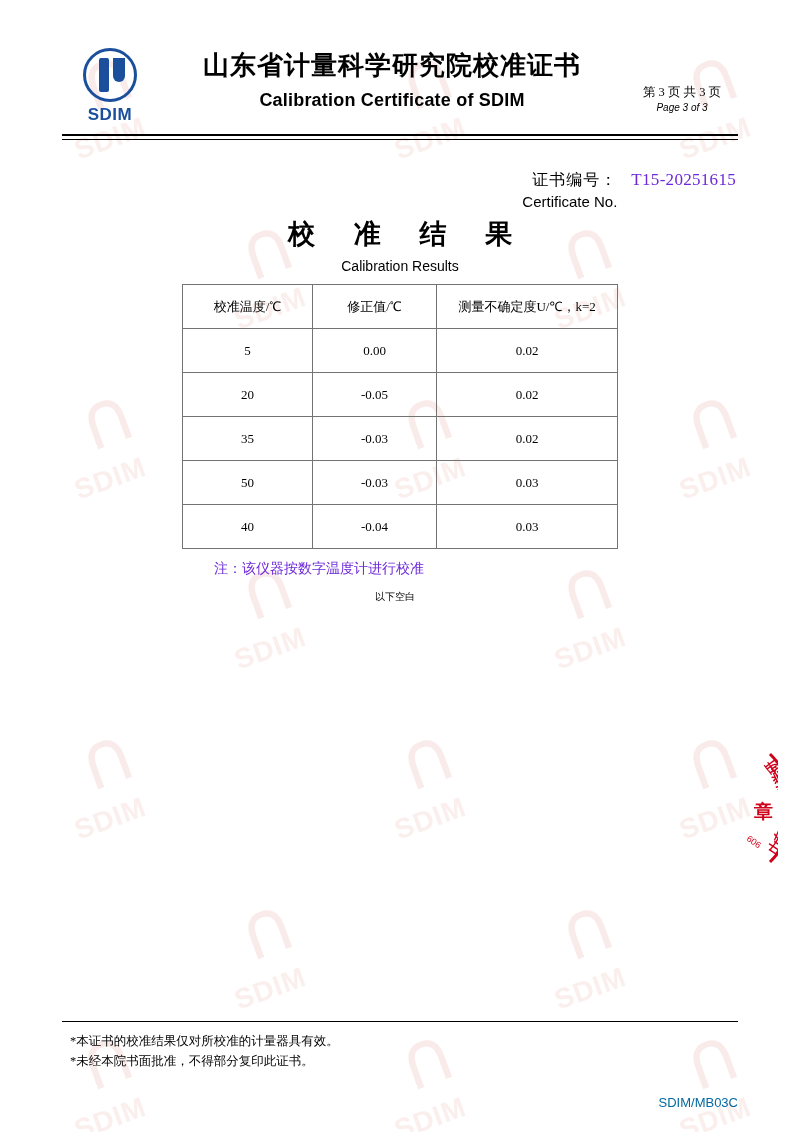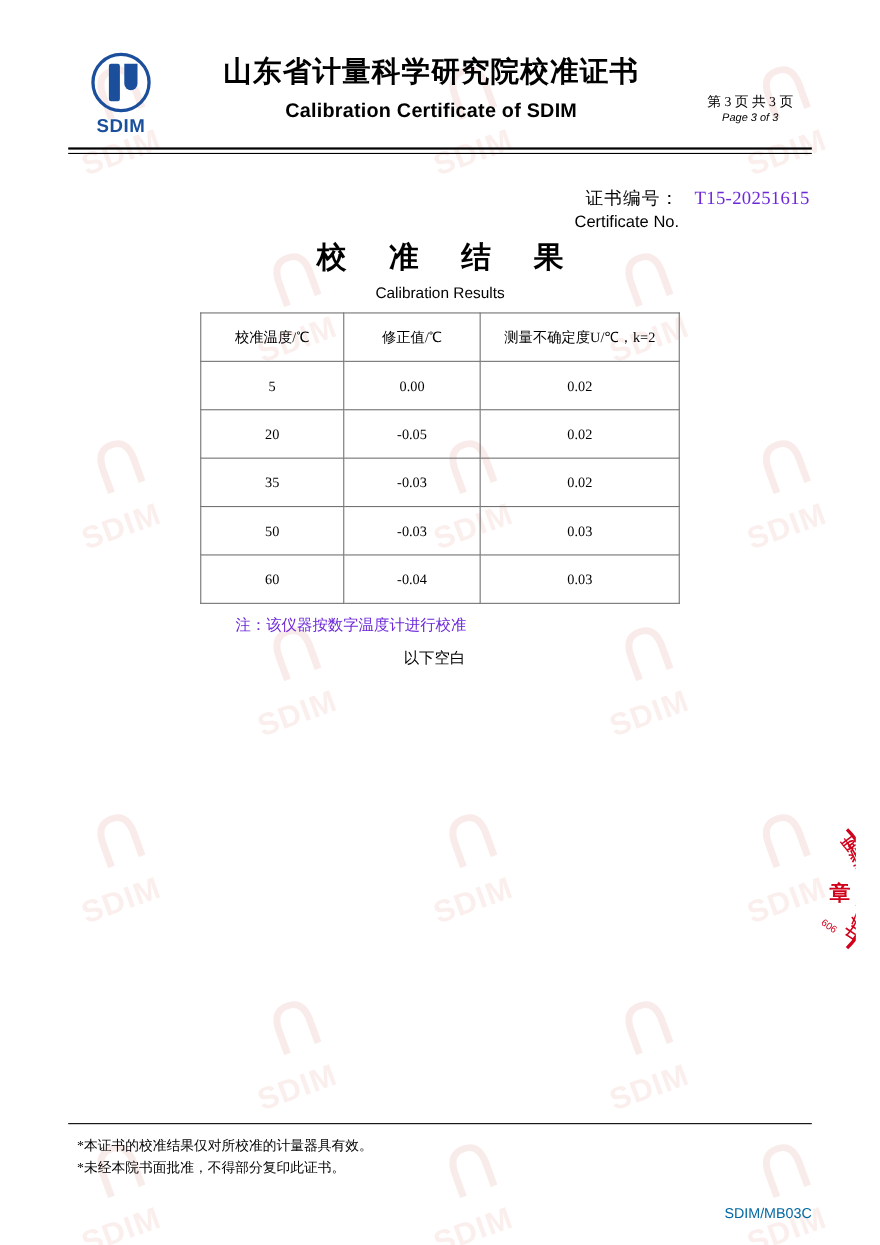--- a/index.html
+++ b/index.html
@@ -237,21 +237,21 @@
 
   .note {
     margin-top: 11px;
     margin-left: 152px;
     font-size: 14px;
     color: #6d28d9;
   }
   .blank-note {
     margin-top: 12px;
     text-align: center;
-    font-size: 14px;
+    font-size: 10px;
     color: #000;
     padding-right: 10px;
   }
 
   
   .seal {
     position: absolute;
     right: 22px;
     top: 728px;
     width: 112px;
@@ -454,21 +454,21 @@
         <td>35</td>
         <td>-0.03</td>
         <td>0.02</td>
       </tr>
       <tr>
         <td>50</td>
         <td>-0.03</td>
         <td>0.03</td>
       </tr>
       <tr>
-        <td>60</td>
+        <td>40</td>
         <td>-0.04</td>
         <td>0.03</td>
       </tr>
     </tbody>
   </table>
 
   <div class="note">注：该仪器按数字温度计进行校准</div>
   <div class="blank-note">以下空白</div>
 
 </div>

